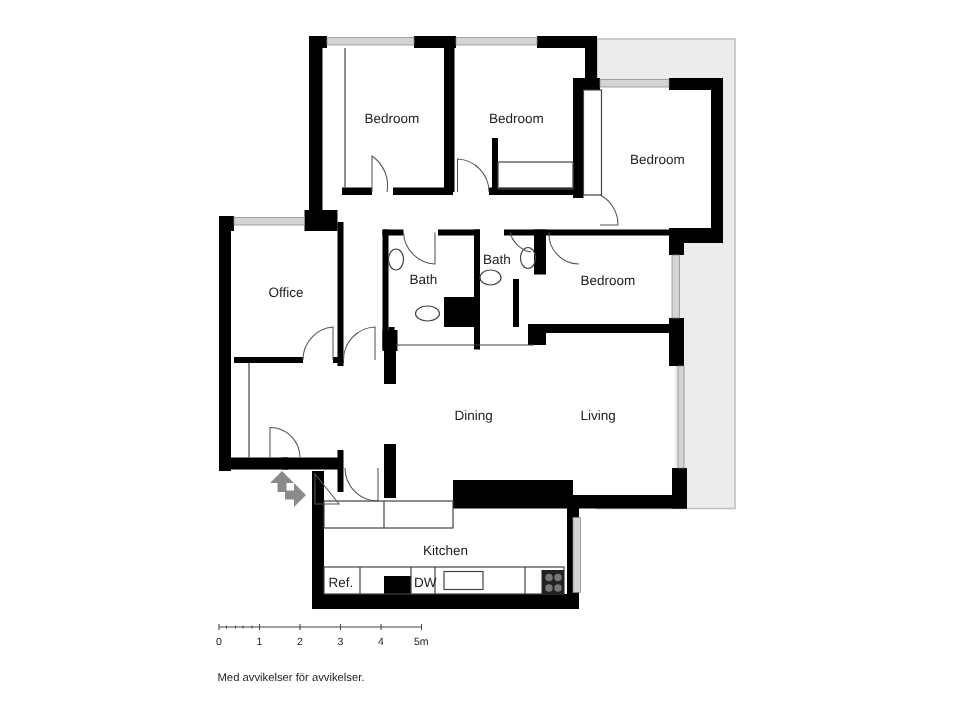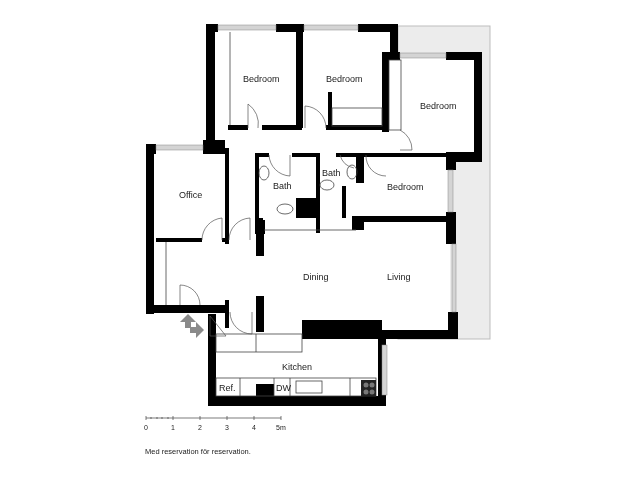--- a/index.html
+++ b/index.html
@@ -174,13 +174,13 @@
     </g>
     <text class="scale-label" x="144" y="430">0</text>
     <text class="scale-label" x="171" y="430">1</text>
     <text class="scale-label" x="198" y="430">2</text>
     <text class="scale-label" x="225" y="430">3</text>
     <text class="scale-label" x="252" y="430">4</text>
     <text class="scale-label" x="276" y="430">5m</text>
   </g>
 </svg>
 
-<div class="disclaimer">Med reservation för reservation.</div>
+<div class="disclaimer">Med avvikelser för avvikelser.</div>
 
 </body></html>

